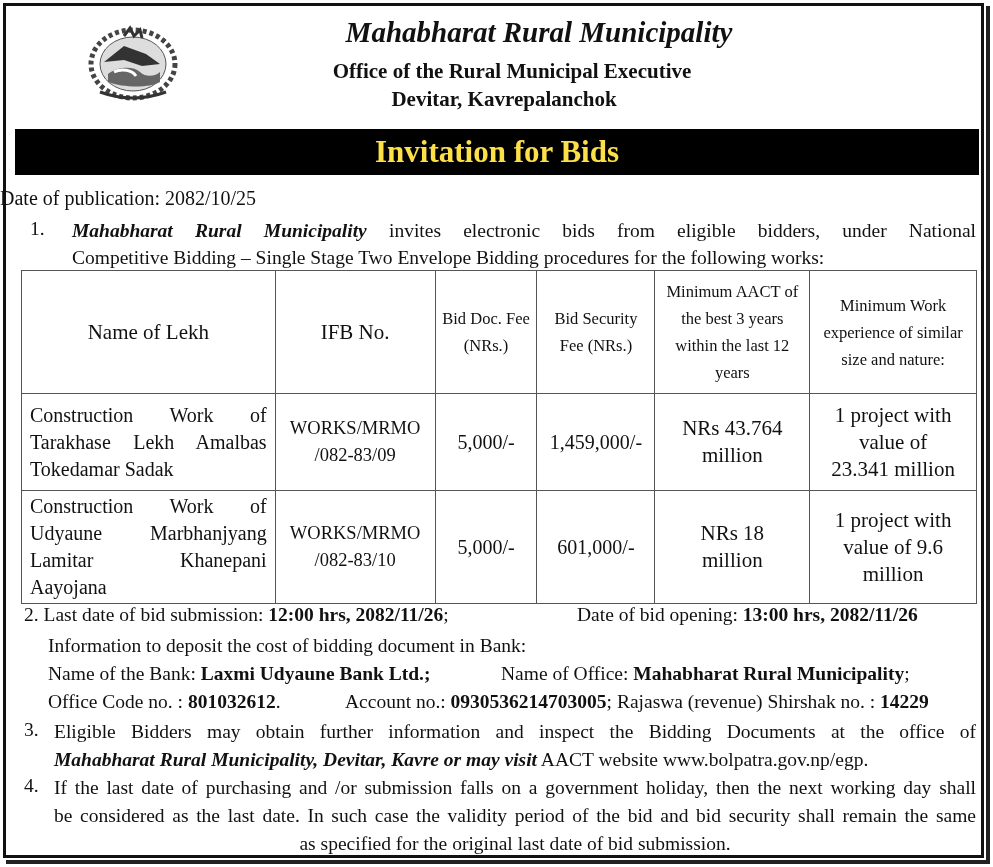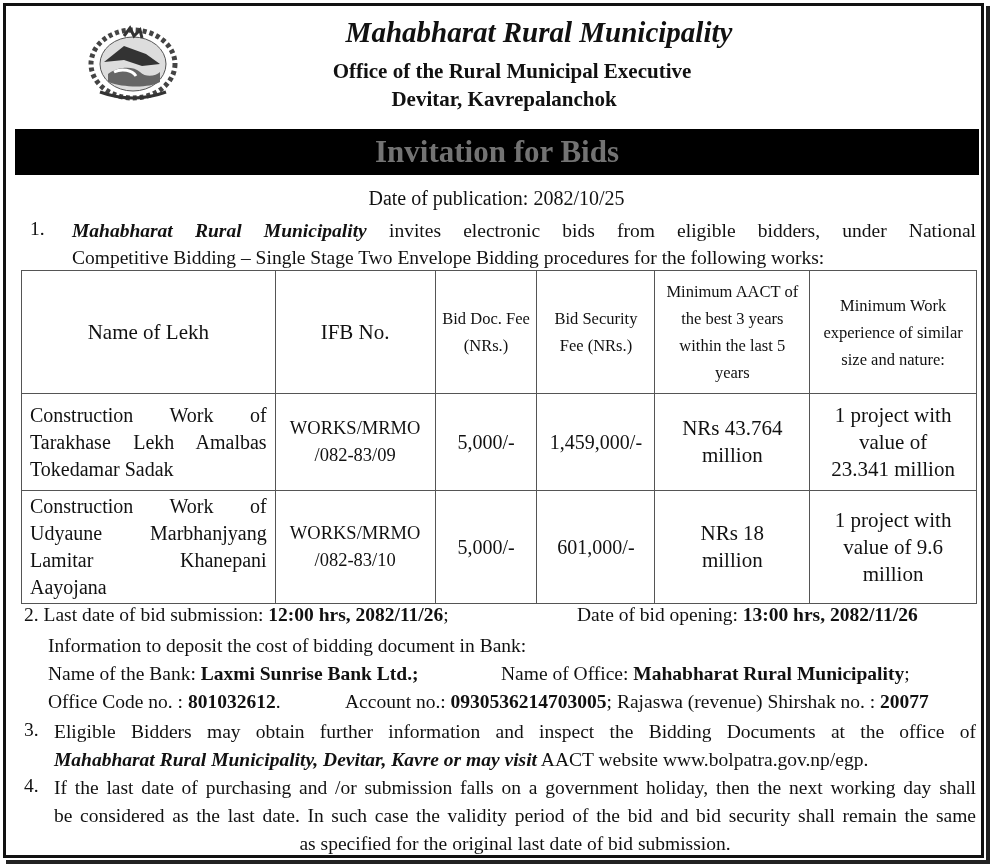--- a/index.html
+++ b/index.html
@@ -12,23 +12,23 @@
 
   .emblem { position:absolute; left:84px; top:22px; width:98px; height:80px; }
   .title-municipality { position:absolute; left:0; width:993px; top:16px; text-align:center;
        font-style:italic; font-weight:bold; font-size:29px; padding-left:85px; box-sizing:border-box; }
   .title-office { position:absolute; left:0; width:993px; top:59px; text-align:center;
        font-weight:bold; font-size:21px; padding-left:31px; box-sizing:border-box; }
   .title-address { position:absolute; left:0; width:993px; top:87px; text-align:center;
        font-weight:bold; font-size:21px; padding-left:15px; box-sizing:border-box; }
 
   .banner { position:absolute; left:15px; top:129px; width:964px; height:46px; background:#000;
-            color:#737373; text-align:center; font-weight:bold; font-size:31px; line-height:46px; }
+            color:#fde047; text-align:center; font-weight:bold; font-size:31px; line-height:46px; }
 
-  .pub-date { position:absolute; left:0; width:993px; top:187px; text-align:center; font-size:20px; }
+  .pub-date { position:absolute; left:0; width:993px; top:187px; text-align:left; font-size:20px; }
 
   .para { position:absolute; font-size:19.5px; line-height:27px; }
   .num { position:absolute; font-size:19.5px; }
   .justify { text-align:justify; text-align-last:justify; }
   b.it, .it { font-style:italic; font-weight:bold; }
 
   table.works { position:absolute; left:21px; top:270px; width:956px; border-collapse:collapse;
                 font-size:18px; }
   table.works td, table.works th { border:1.5px solid #555; padding:2px 5px; text-align:center;
                 vertical-align:middle; font-weight:normal; }
@@ -87,21 +87,21 @@
     <col style="width:118px">
       <col style="width:155px">
       <col style="width:167px">
   </colgroup>
   <tbody>
       <tr class="hdr">
     <th class="big">Name of Lekh</th>
     <th class="big">IFB No.</th>
     <th>Bid Doc. Fee (NRs.)</th>
     <th>Bid Security Fee (NRs.)</th>
-    <th>Minimum AACT of the best 3 years within the last 5 years</th>
+    <th>Minimum AACT of the best 3 years within the last 12 years</th>
     <th>Minimum Work experience of similar size and nature:</th>
   </tr>
   <tr class="r1">
     <td class="name">
       <span class="name-line">Construction Work of</span>
       <span class="name-line">Tarakhase Lekh Amalbas</span>
       <span class="name-line last">Tokedamar Sadak</span>
     </td>
     <td class="ifb">
       <div>WORKS/MRMO</div>
@@ -150,34 +150,34 @@
   <span>Last date of bid submission:</span>
   <b>12:00 hrs, 2082/11/26</b><span>;</span>
 </div>
 <div class="row" style="left:577px; top:604px;">
   <span>Date of bid opening:</span>
   <b>13:00 hrs, 2082/11/26</b>
 </div>
 <div class="row" style="left:48px; top:635px;">Information to deposit the cost of bidding document in Bank:</div>
 <div class="row" style="left:48px; top:663px;">
   <span>Name of the Bank:</span>
-  <b>Laxmi Sunrise Bank Ltd.;</b>
+  <b>Laxmi Udyaune Bank Ltd.;</b>
 </div>
 <div class="row" style="left:501px; top:663px;">
   <span>Name of Office:</span>
   <b>Mahabharat Rural Municipality</b><span>;</span>
 </div>
 <div class="row" style="left:48px; top:691px;">
   <span>Office Code no. :</span>
   <b>801032612</b><span>.</span>
 </div>
 <div class="row" style="left:345px; top:691px;">
   <span>Account no.:</span>
   <b>0930536214703005</b><span>; Rajaswa (revenue) Shirshak no. :</span>
-  <b>20077</b>
+  <b>14229</b>
 </div>
 
 <div class="num" style="left:24px; top:719px;">3.</div>
 <div class="para justify" style="left:54px; top:718px; width:922px;">Eligible Bidders may obtain further information and inspect the Bidding Documents at the office of</div>
 <div class="para" style="left:54px; top:746px; width:922px;">
   <span class="it">Mahabharat Rural Municipality, Devitar, Kavre or may visit</span>
   <span>AACT website www.bolpatra.gov.np/egp.</span>
 </div>
 
 <div class="num" style="left:24px; top:775px;">4.</div>

